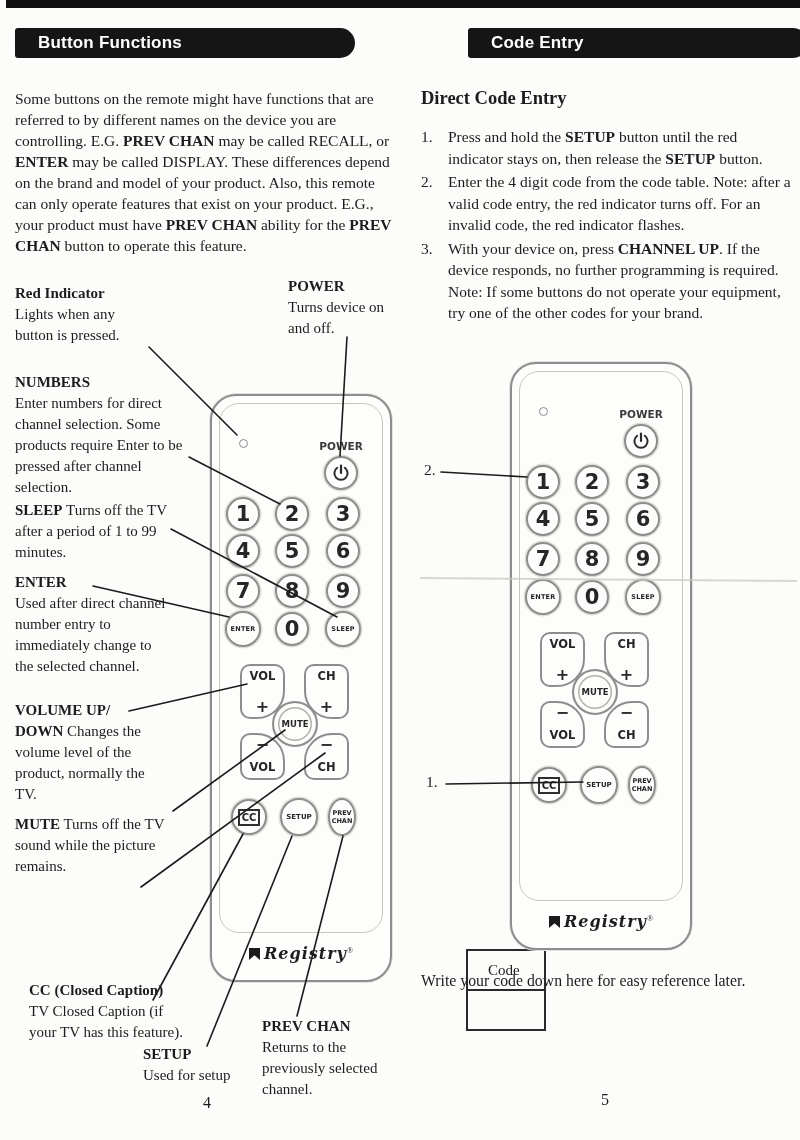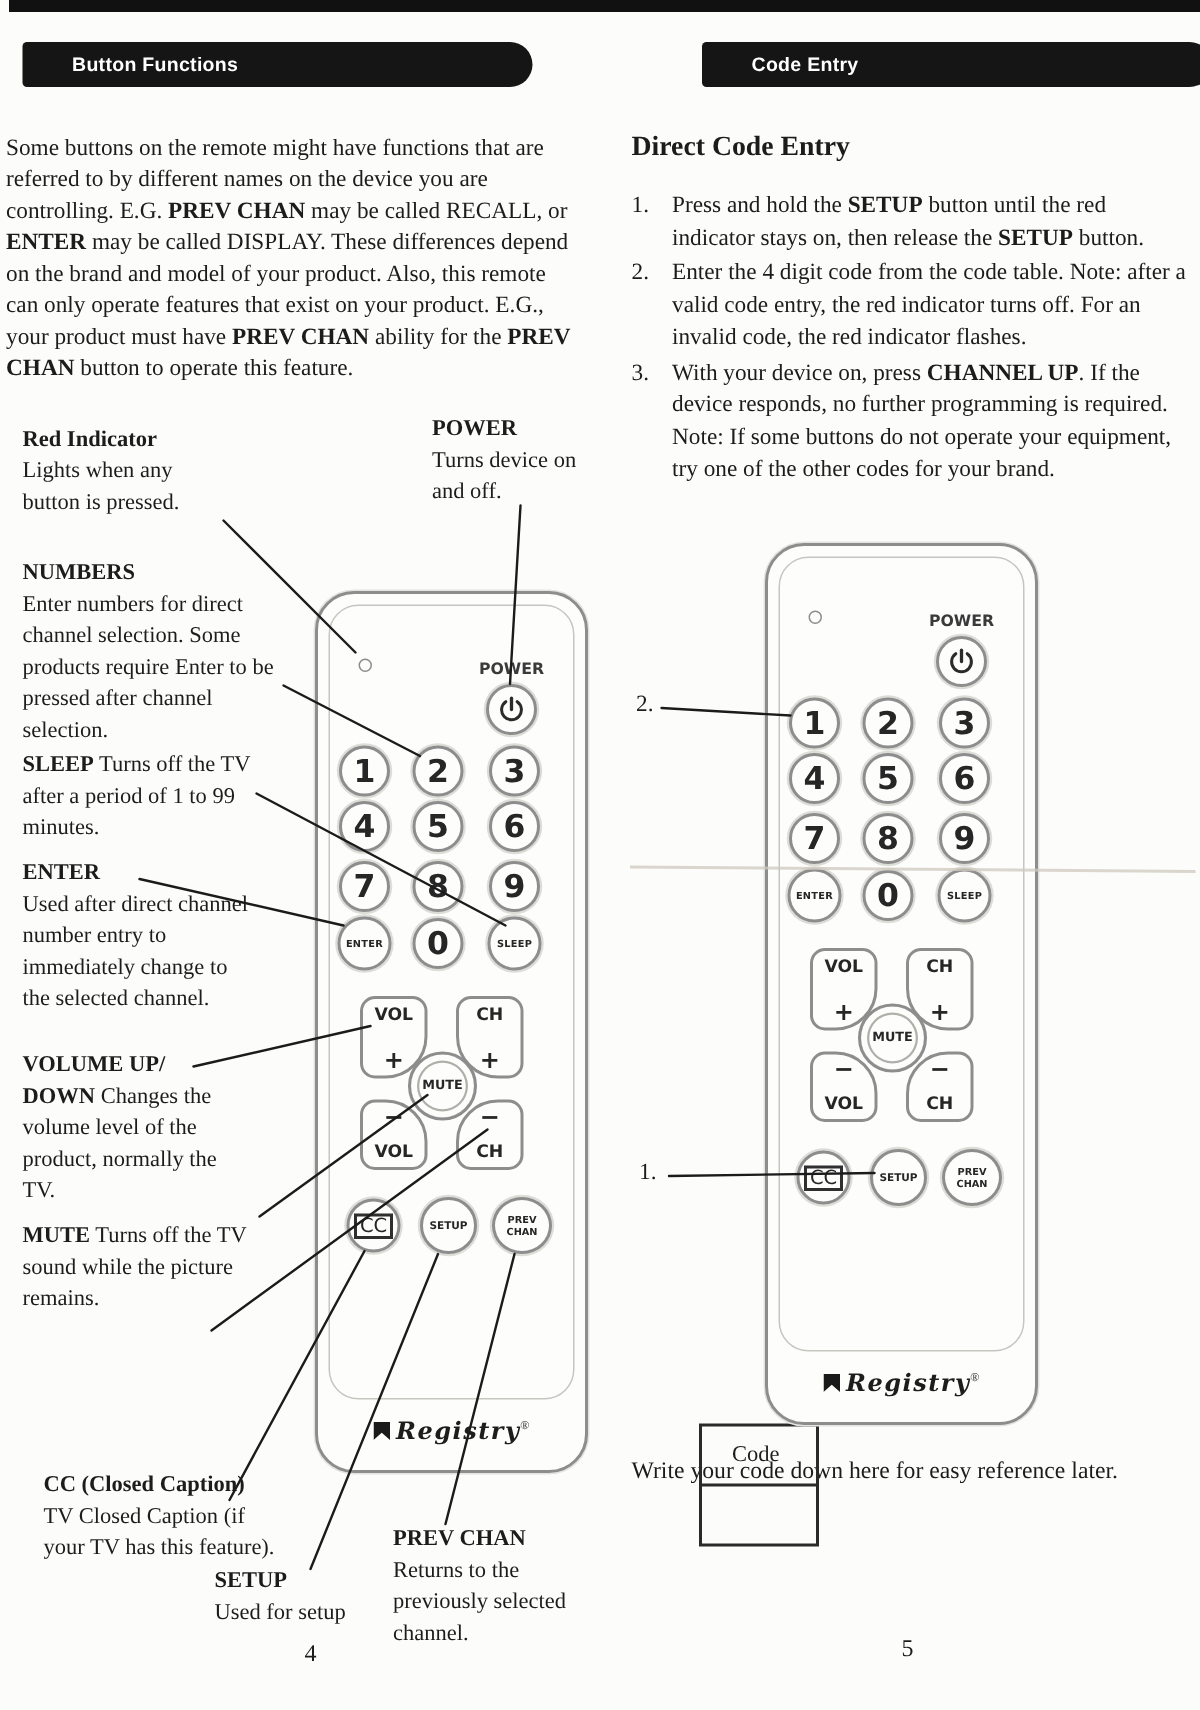--- a/index.html
+++ b/index.html
@@ -1,26 +1,26 @@
 <!DOCTYPE html>
 <html><head>
 <meta charset="utf-8">
 <style>
   html,body{margin:0;padding:0;background:#e8e8e8;}
   .page{position:relative;width:800px;height:1140px;background:#fcfcfa;overflow:hidden;
         font-family:"Liberation Serif",serif;color:#1c1c1c;}
   .topstrip{position:absolute;left:6px;top:0;width:794px;height:8px;background:#111;}
   
   .banner{position:absolute;top:28px;height:30px;background:#151515;border-radius:3px 15px 15px 3px;}
-  .banner span{display:block;line-height:30px;padding-left:33px;color:#fff;
-        font-family:"Liberation Sans",sans-serif;font-weight:bold;font-size:13px;letter-spacing:.2px;}
+  .banner span{display:block;line-height:30px;padding-left:23px;color:#fff;
+        font-family:"Liberation Sans",sans-serif;font-weight:bold;font-size:17px;letter-spacing:.2px;}
   .banner-left{left:15px;width:340px;}
   .banner-right{left:425px;width:340px;margin-left:43px;}
   
-  .intro{position:absolute;left:4px;top:88px;width:378px;margin:0;font-size:15.5px;line-height:21px;}
+  .intro{position:absolute;left:15px;top:88px;width:378px;margin:0;font-size:15.5px;line-height:21px;}
   .bseg{font-weight:bold;}
   
   .callout{position:absolute;font-size:15px;line-height:21px;}
   .term{font-weight:bold;white-space:pre-line;}
   .tb .term{display:block;}
   .db .desc{display:block;}
   
   .heading{position:absolute;left:421px;top:88px;margin:0;font-size:18.5px;font-weight:bold;}
   .steps{position:absolute;left:421px;top:126px;width:374px;font-size:15.5px;line-height:21.5px;}
   .step{display:flex;margin-bottom:2px;}
@@ -51,23 +51,23 @@
           font-family:"DejaVu Sans",sans-serif;font-weight:bold;color:#262626;}
   .rk-l{font-size:11.5px;}
   .rk-s{font-size:16px;line-height:13px;}
   .r-vp{left:28px;top:268px;width:45px;height:55px;border-radius:10px 10px 28px 10px;}
   .r-cp{left:92px;top:268px;width:45px;height:55px;border-radius:10px 10px 10px 28px;}
   .r-vm{left:28px;top:337px;width:45px;height:47px;border-radius:10px 28px 10px 10px;}
   .r-cm{left:92px;top:337px;width:45px;height:47px;border-radius:28px 10px 10px 10px;}
   .r-mute{left:60px;top:305px;width:46px;height:46px;font-size:8.5px;font-weight:bold;z-index:3;
           box-shadow:inset 0 0 0 4px #fdfdfc, inset 0 0 0 5.5px #b0b0ab;}
   .r-cc{left:19px;top:403px;width:36px;height:36px;}
-  .cc-box{border:2px solid #2f2f2f;padding:0 2px;font-size:13px;font-weight:normal;line-height:13px;}
+  .cc-box{border:2px solid #2f2f2f;padding:0 2px;font-size:10px;font-weight:bold;line-height:13px;}
   .r-setup{left:68px;top:402px;width:38px;height:38px;font-size:7px;font-weight:bold;}
-  .r-prev{left:116px;top:402px;width:40px;height:38px;flex-direction:column;font-size:6.5px;
+  .r-prev{left:116px;top:402px;width:28px;height:38px;flex-direction:column;font-size:6.5px;
           font-weight:bold;line-height:8px;}
   .r-brand{position:absolute;left:0;right:0;top:548px;text-align:center;color:#1d1d1d;}
   .flag{vertical-align:-1px;}
   .brandname{font-family:"DejaVu Serif",serif;font-style:italic;font-weight:bold;font-size:16px;
           letter-spacing:1px;margin-left:4px;}
   .reg{font-size:8px;vertical-align:super;}
   .pwr-icon{width:20px;height:20px;}
   svg.overlay{position:absolute;left:0;top:0;z-index:10;pointer-events:none;}
 </style>
 </head>

